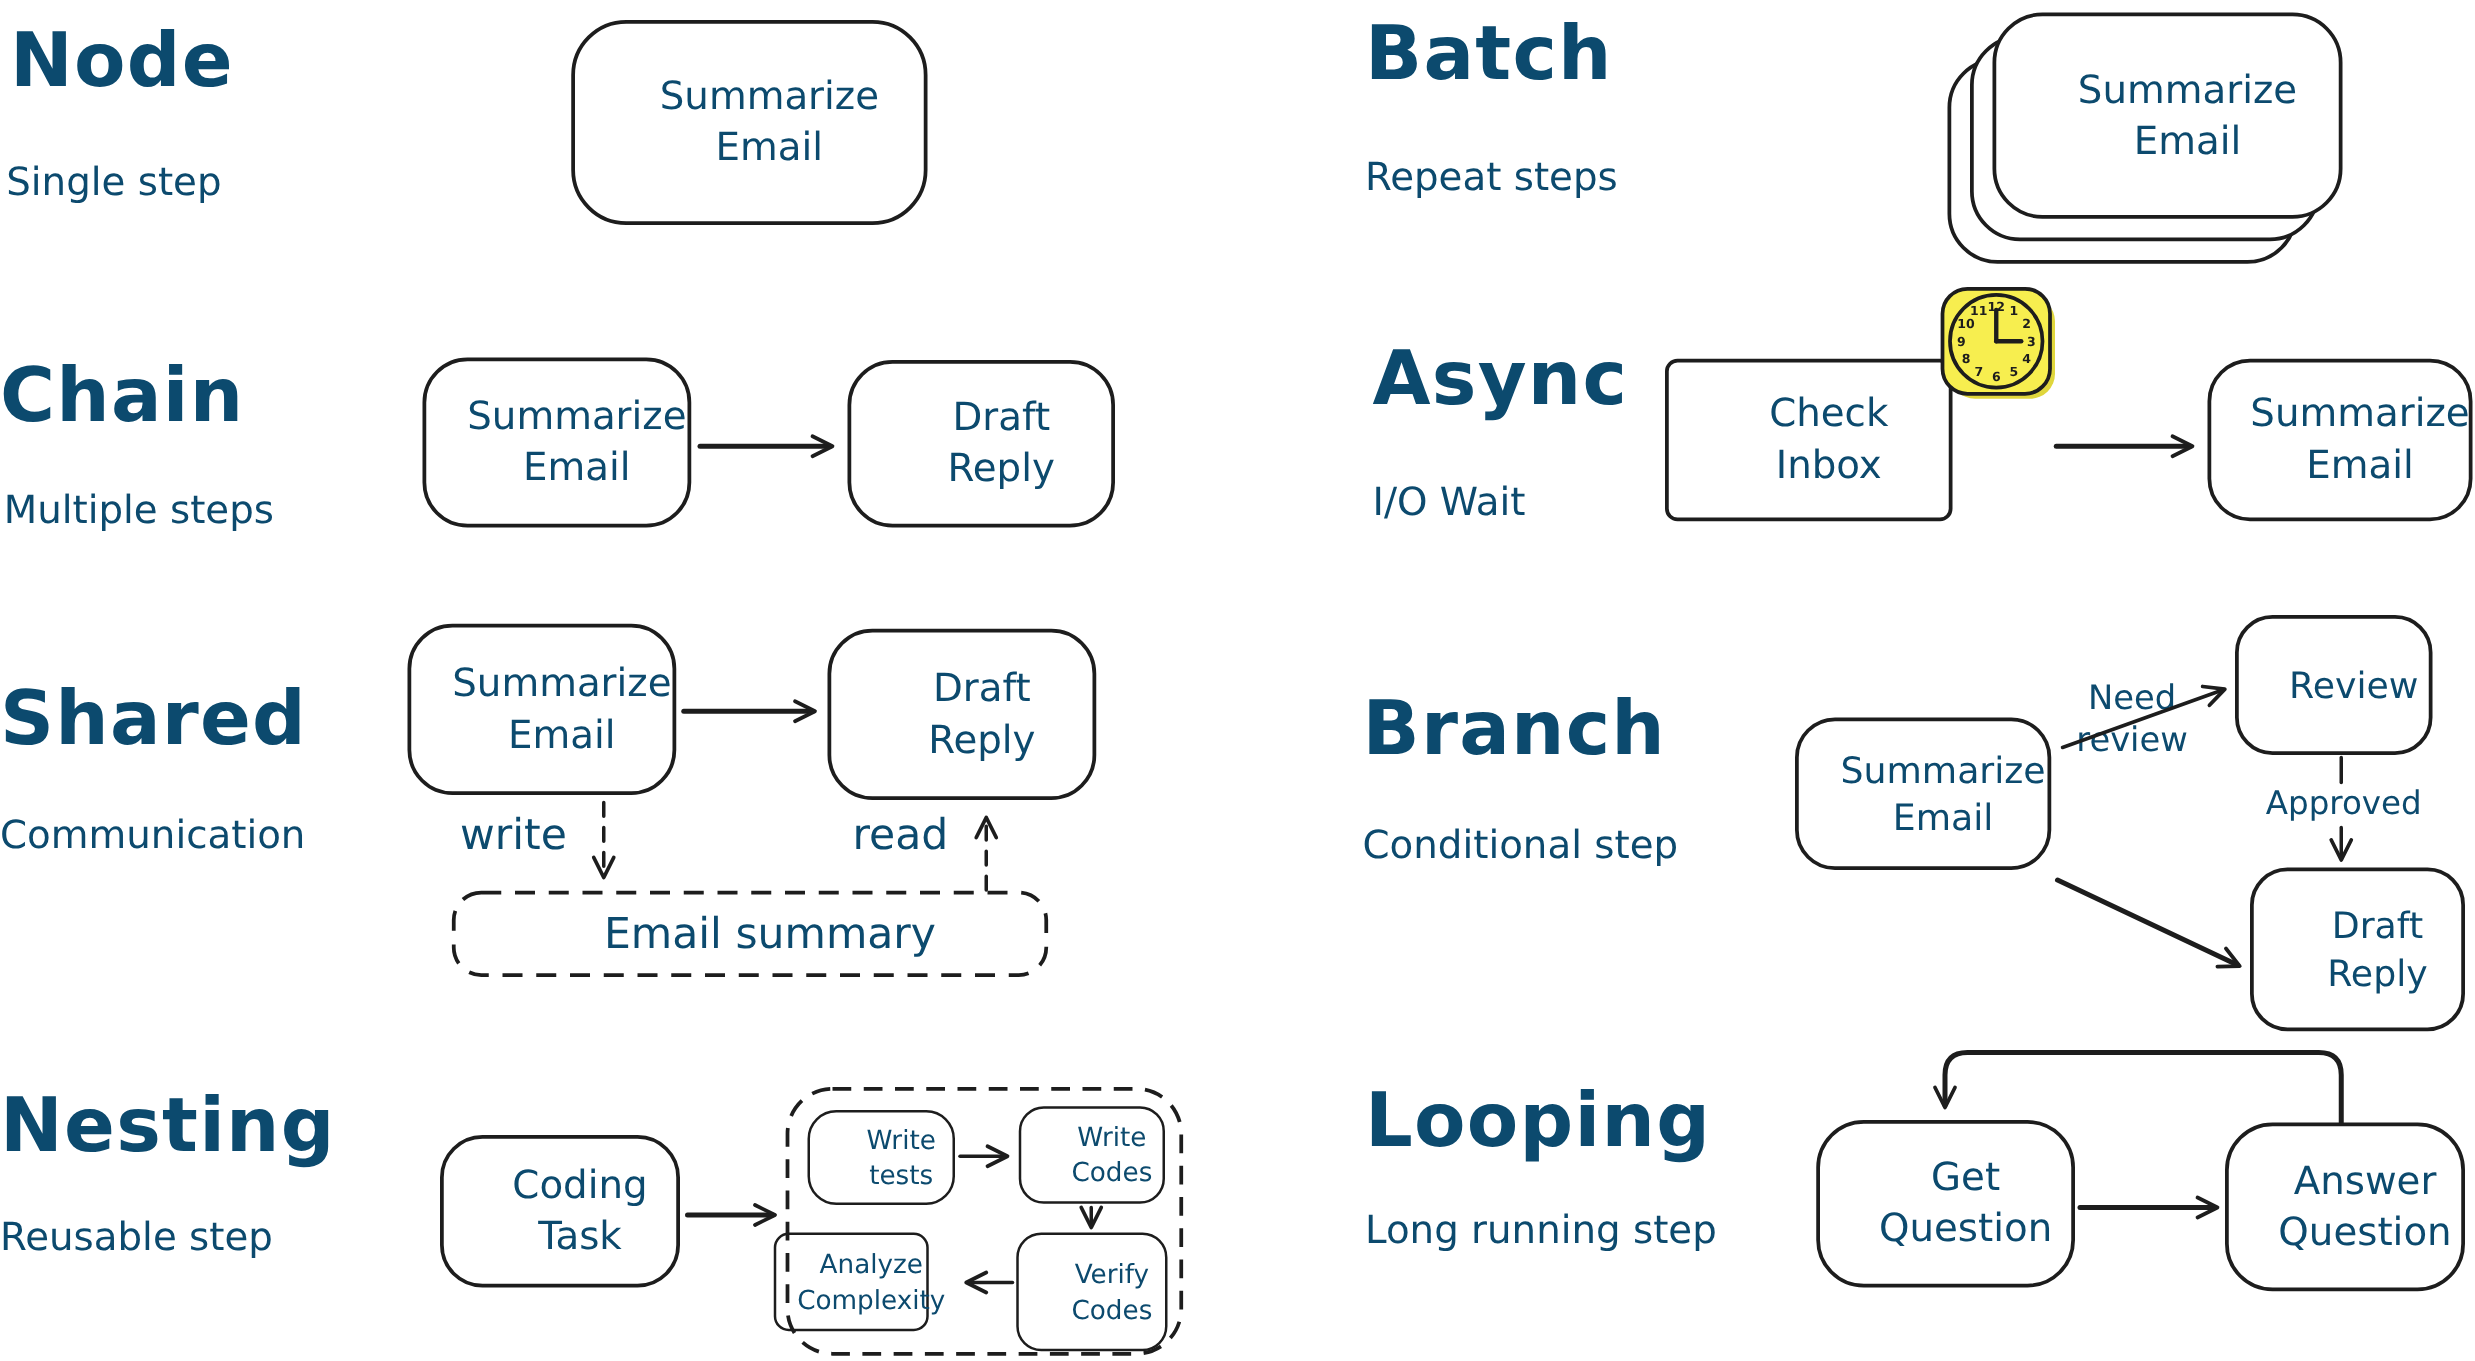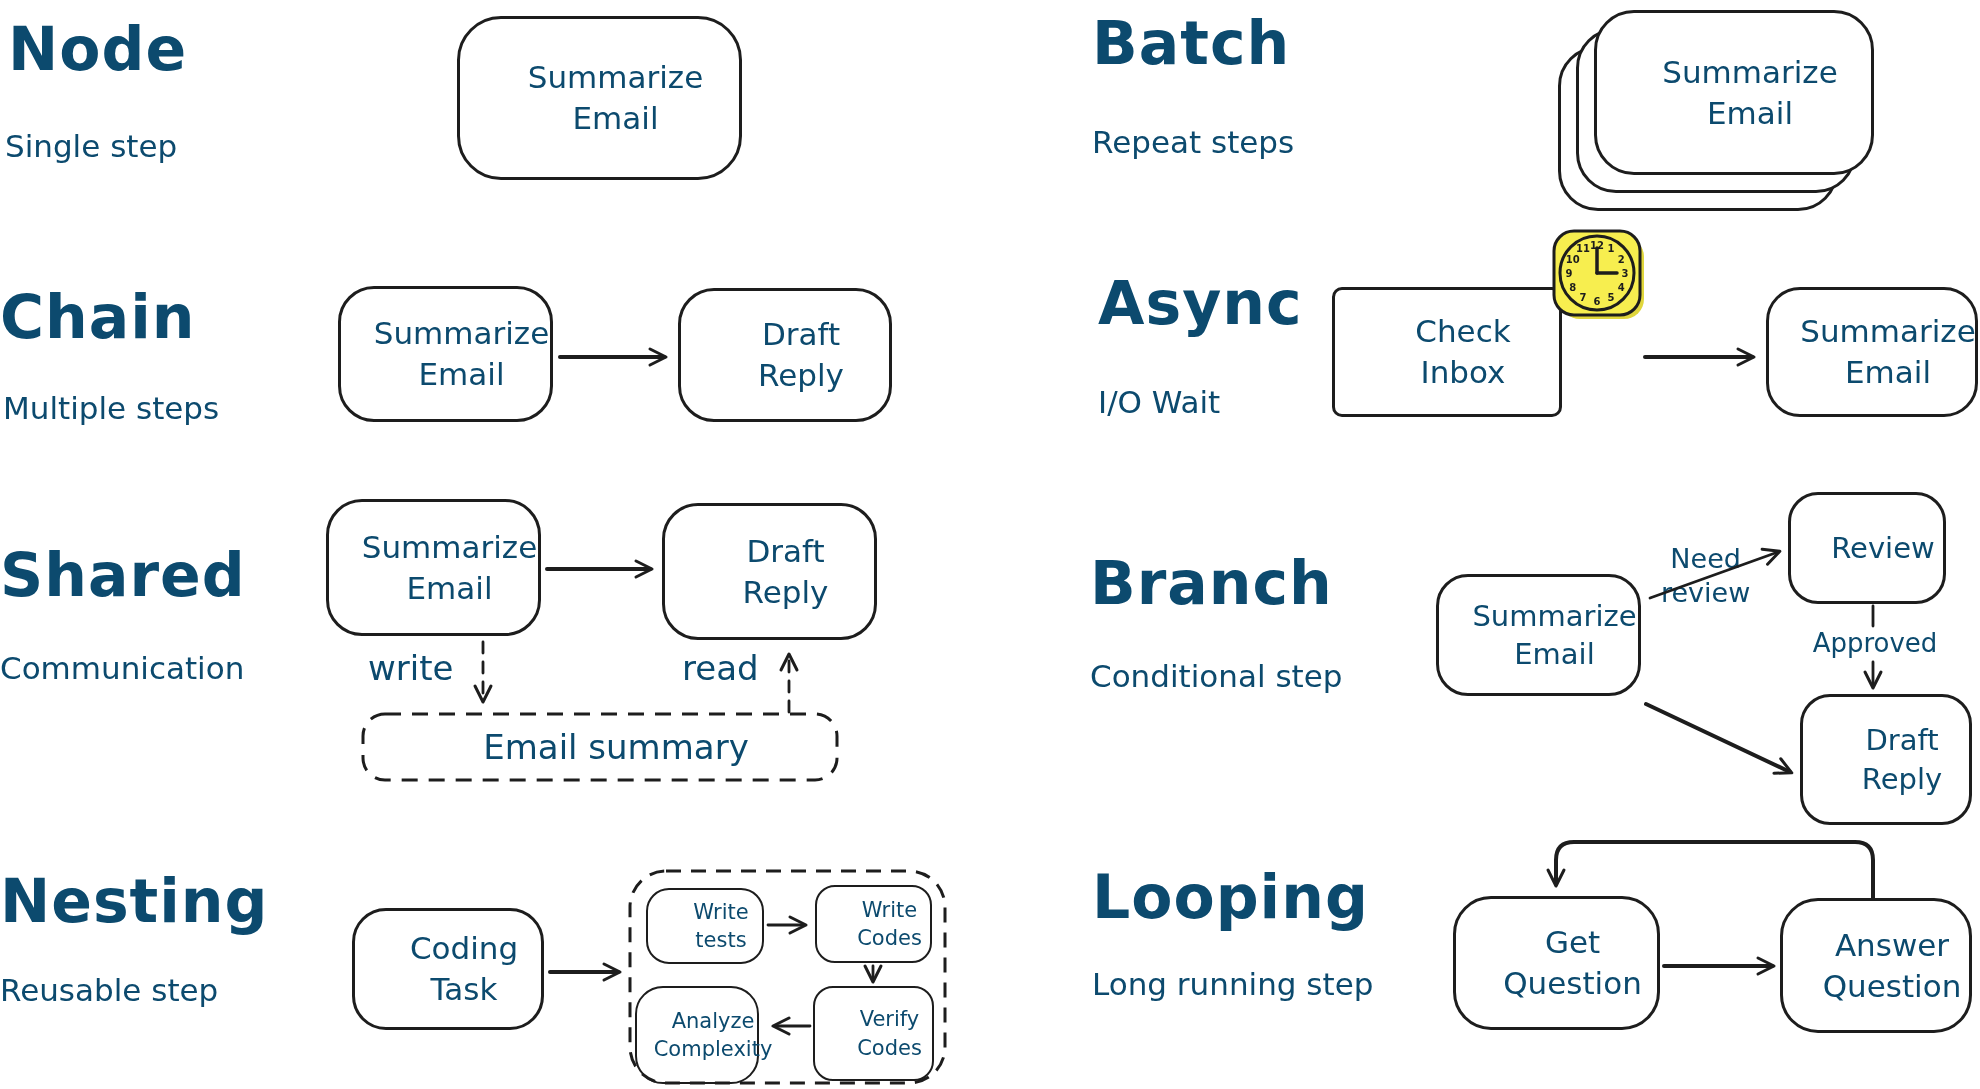--- a/index.html
+++ b/index.html
@@ -109,21 +109,21 @@
   <div class="st" style="left:0px;top:972px">Reusable step</div>
   <div class="box" style="left:352px;top:908px;width:192px;height:122px;border-radius:34px">
     <span class="bl">Coding Task</span>
   </div>
   <div class="box small" style="left:646px;top:888px;width:118px;height:76px;border-radius:23px">
     <span class="bl">Write tests</span>
   </div>
   <div class="box small" style="left:815px;top:885px;width:117px;height:78px;border-radius:20px">
     <span class="bl">Write Codes</span>
   </div>
-  <div class="box small" style="left:635px;top:986px;width:124px;height:98px;border-radius:28px">
+  <div class="box small" style="left:619px;top:986px;width:124px;height:79px;border-radius:12px">
     <span class="bl">Analyze Complexity</span>
   </div>
   <div class="box small" style="left:813px;top:986px;width:121px;height:95px;border-radius:20px">
     <span class="bl">Verify Codes</span>
   </div>
 
   <div class="t" style="left:1092px;top:862px">Looping</div>
   <div class="st" style="left:1092px;top:966px">Long running step</div>
   <div class="box" style="left:1453px;top:896px;width:207px;height:134px;border-radius:38px">
     <span class="bl">Get Question</span>

